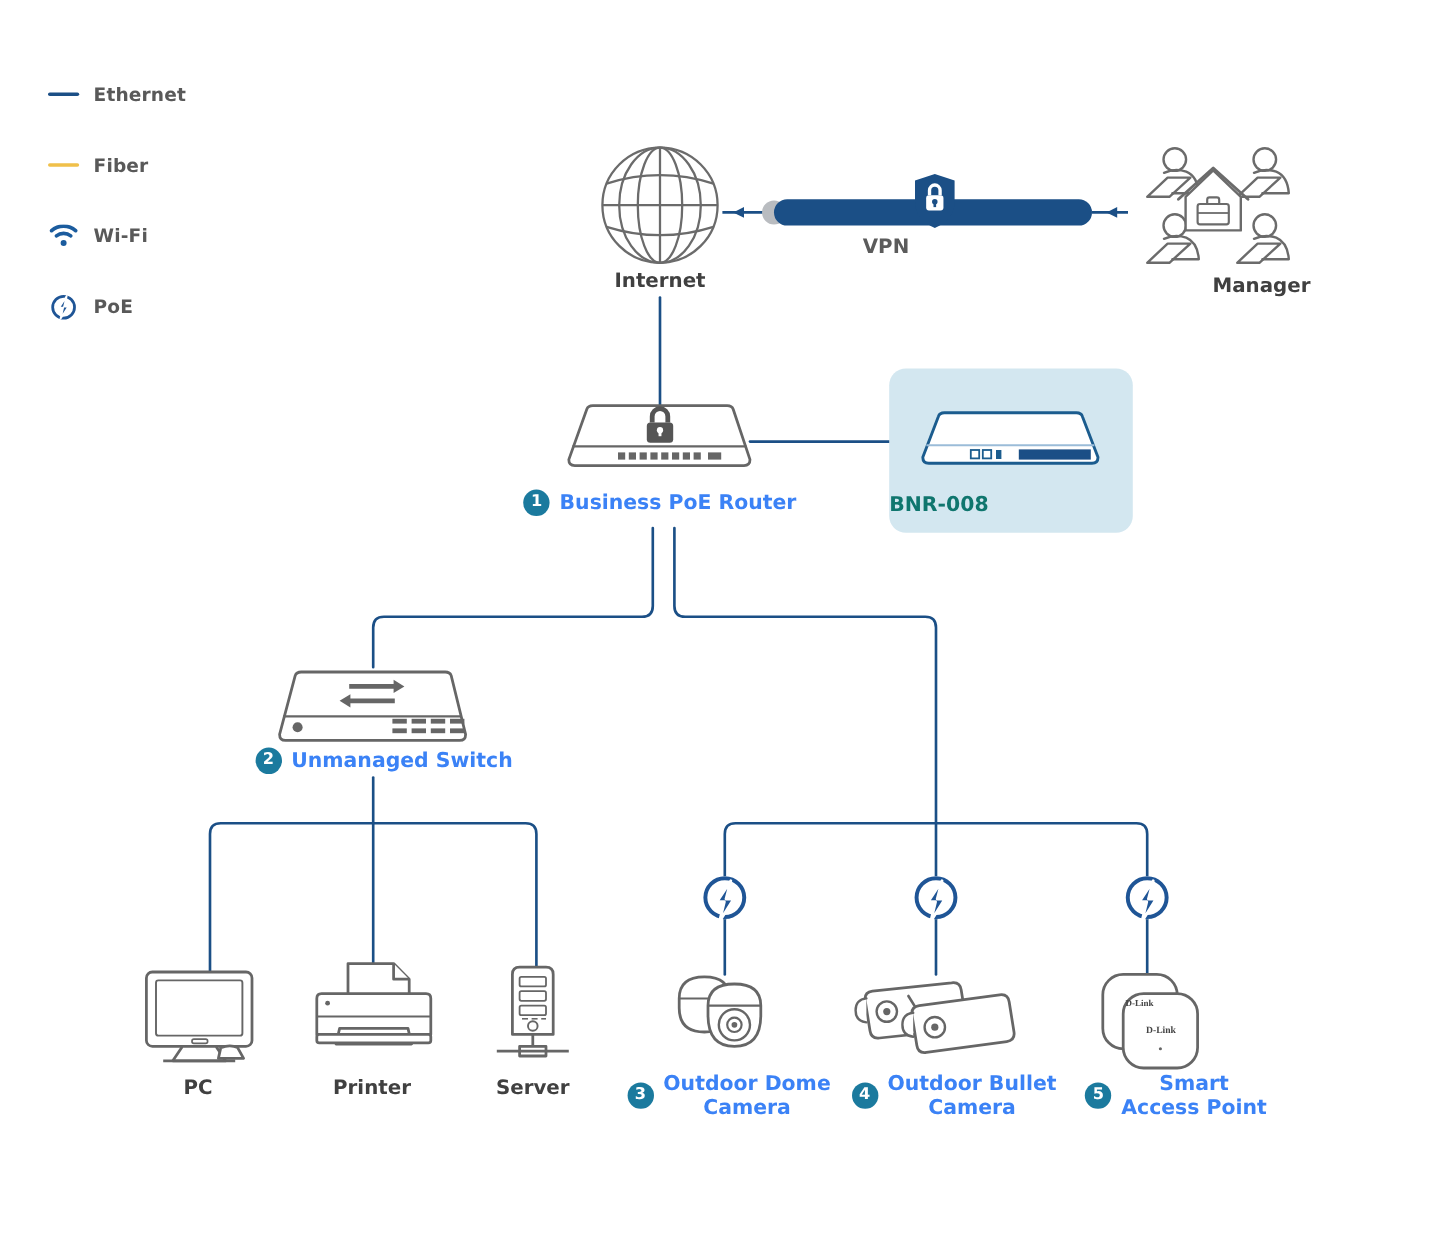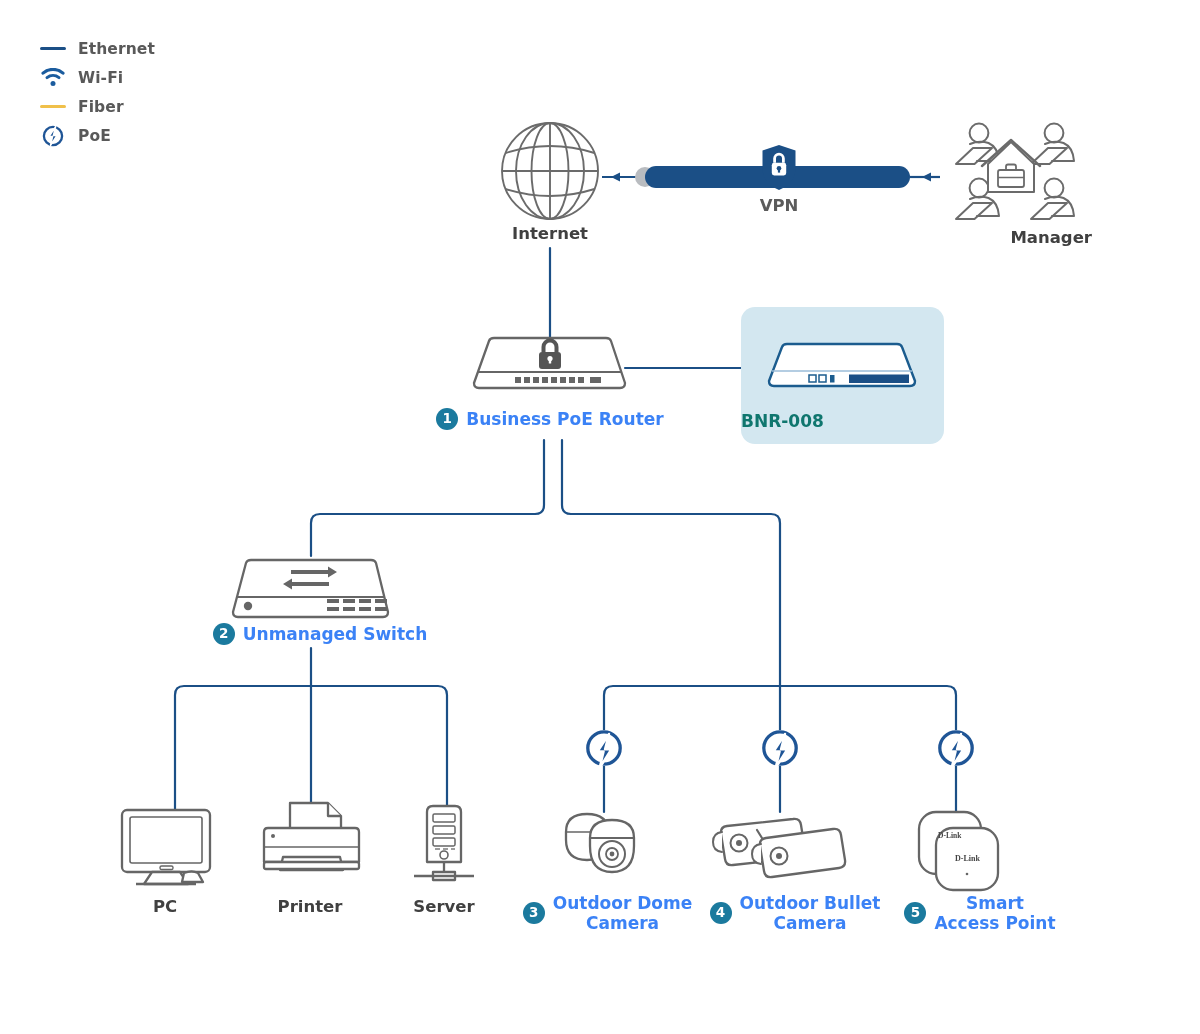--- a/index.html
+++ b/index.html
@@ -32,20 +32,21 @@
   .legend {
     position: absolute;
     left: 36px;
     top: 34px;
     width: 230px;
   }
   .legend-row {
     display: flex;
     align-items: center;
     height: 29px;
+    margin-top: 30px;
   }
   .legend-key {
     width: 34px;
     display: flex;
     align-items: center;
     justify-content: center;
     flex: none;
   }
   .legend-label {
     font-size: 15.5px;
@@ -110,61 +111,60 @@
     position: absolute;
     left: 0;
     width: 100%;
     text-align: left;
     font-size: 17px;
     font-weight: 700;
     color: #0f766e;
   }
   .vpn-text {
     position: absolute;
-    text-align: center;
     font-size: 16.5px;
     font-weight: 700;
     color: #5b5b5b;
     width: 120px;
   }
 </style>
 </head>
 <body>
 
 <div id="stage">
 
   <div class="legend">
 
     <div class="legend-row">
       <span class="legend-key">
         <span class="swatch-line" style="background:#1b4f86"></span>
       </span>
       <span class="legend-label">Ethernet</span>
+    </div>
+
+    <div class="legend-row">
+      <span class="legend-key">
+        <span class="swatch-line" style="background:#f0c04a"></span>
+      </span>
+      <span class="legend-label">Fiber</span>
     </div>
 
     <div class="legend-row">
       <span class="legend-key">
         <svg width="24" height="19" viewBox="0 0 24 19">
           <path d="M2 5.2 A15 15 0 0 1 22 5.2" stroke="#1b5c9e" stroke-width="3.1" fill="none" stroke-linecap="round"></path>
           <path d="M6 9.6 A9.6 9.6 0 0 1 18 9.6" stroke="#1b5c9e" stroke-width="3" fill="none" stroke-linecap="round"></path>
           <circle cx="12" cy="15.4" r="2.5" fill="#1b5c9e"></circle>
         </svg>
       </span>
       <span class="legend-label">Wi-Fi</span>
     </div>
 
     <div class="legend-row">
       <span class="legend-key">
-        <span class="swatch-line" style="background:#f0c04a"></span>
-      </span>
-      <span class="legend-label">Fiber</span>
-    </div>
-
-    <div class="legend-row">
-      <span class="legend-key">
         <svg width="22" height="22" viewBox="0 0 22 22">
           <circle cx="11" cy="11" r="9.1" fill="none" stroke="#1f5596" stroke-width="2.3"></circle>
           <path d="M13.6 1.6 L7.2 11.4 L10.6 11.4 L8.4 20.6 L15 10.4 L11.4 10.4 Z" fill="#1f5596" stroke="#ffffff" stroke-width="1.5" stroke-linejoin="round"></path>
         </svg>
       </span>
       <span class="legend-label">PoE</span>
     </div>
   </div>
 
   <svg class="layer">

